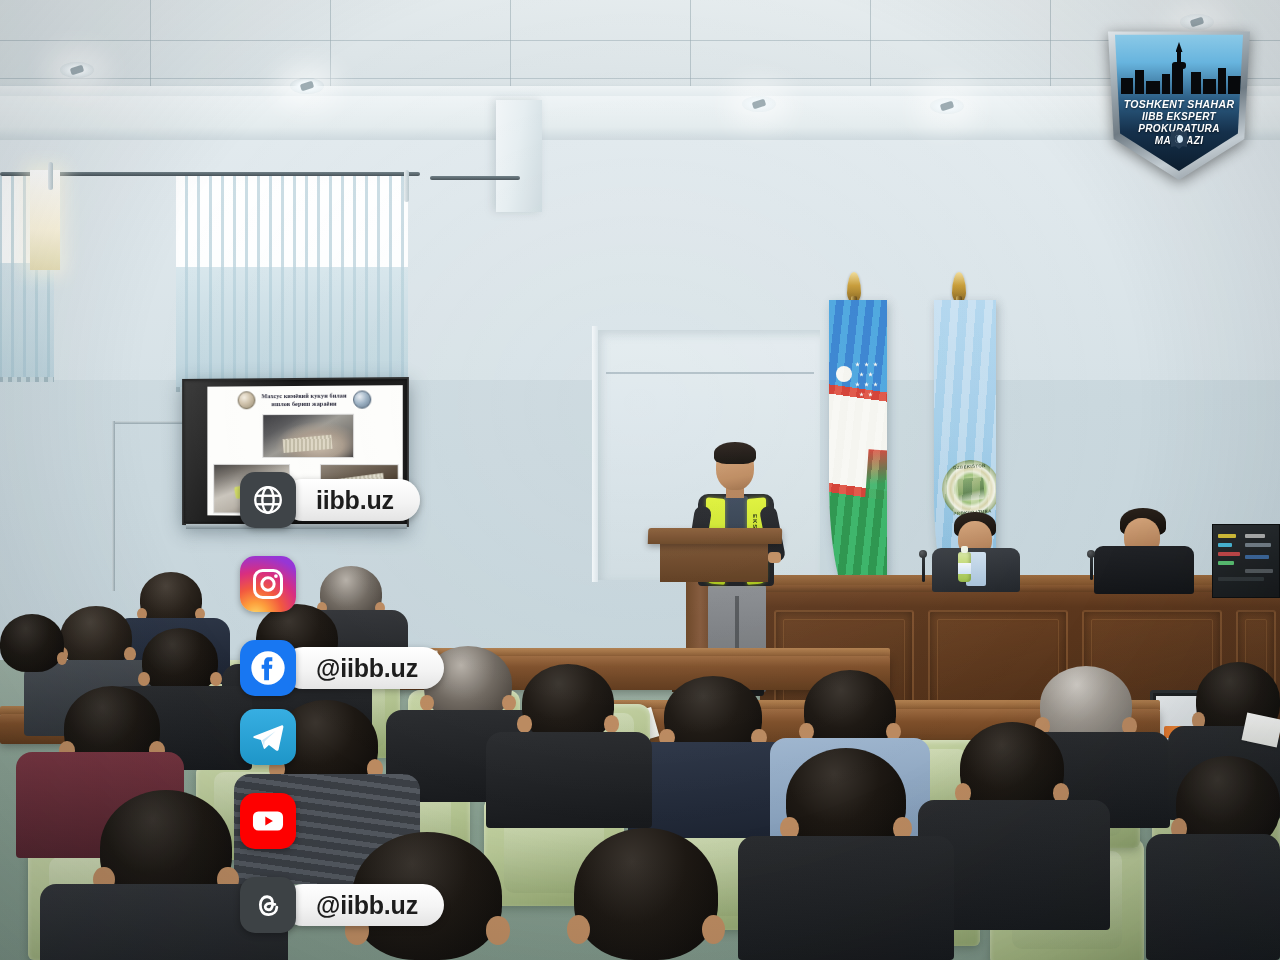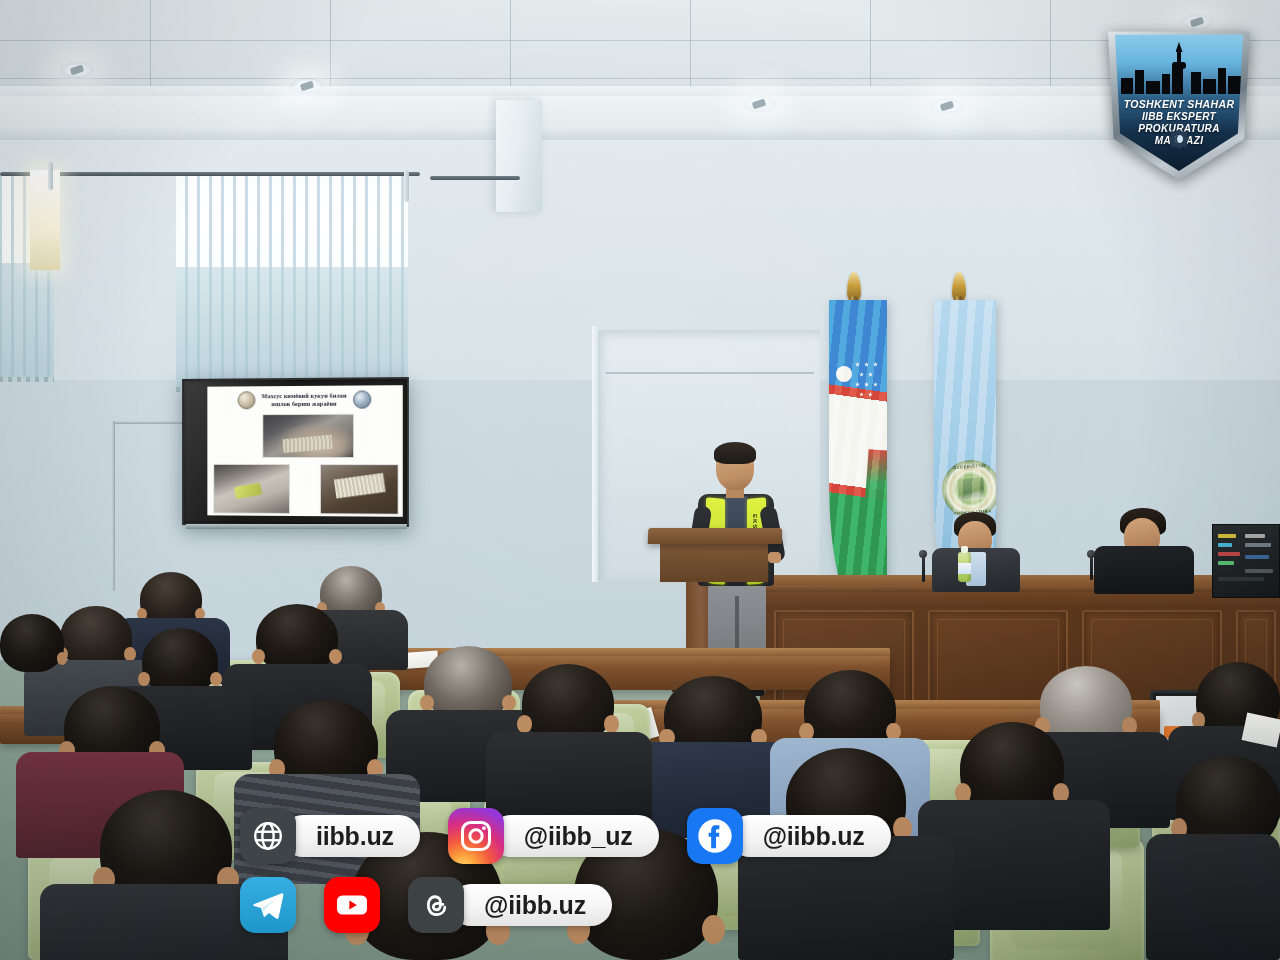--- a/index.html
+++ b/index.html
@@ -611,21 +611,21 @@
   }
   .badge-emblem span {
     display:block; width:8px; height:8px; border-radius:50%;
     background:#cfe3f2; box-shadow:3px 0 0 -1px #253b52 inset;
   }
 
   
   .social {
     position:absolute; left:240px; bottom:14px; width:820px;
   }
-  .srow { display:flex; gap:28px; margin-bottom:13px; }
+  .srow { display:flex; gap:28px; margin-bottom:13px;flex-direction:column; }
   .sitem { display:flex; align-items:center; height:56px; }
   .sicon {
     width:56px; height:56px; border-radius:15px;
     display:flex; align-items:center; justify-content:center;
     flex:0 0 auto; position:relative; z-index:2;
     box-shadow:0 2px 6px rgba(0,0,0,.3);
   }
   .sicon svg { display:block; }
   .spill {
     height:42px; margin-left:-14px; padding:0 26px 0 34px;
@@ -1041,21 +1041,20 @@
       </div>
 
       <div class="sitem">
         <div class="sicon ic-ig">
           <svg width="36" height="36" viewBox="0 0 24 24" fill="none" stroke="#fff" stroke-width="2">
             <rect x="3" y="3" width="18" height="18" rx="5.4"></rect>
             <circle cx="12" cy="12" r="4.1"></circle>
             <circle cx="17.3" cy="6.7" r="1.25" fill="#fff" stroke="none"></circle>
           </svg>
         </div>
-        <div class="spill">@iibb_uz</div>
       </div>
 
       <div class="sitem">
         <div class="sicon ic-fb">
           <svg width="40" height="40" viewBox="0 0 24 24">
             <circle cx="12" cy="12" r="10" fill="#fff"></circle>
             <path d="M14.6 12.4h-2v6.9h-2.9v-6.9H8.2V10h1.5V8.6c0-1.9.8-3.1 3-3.1h1.9v2.4h-1.2c-.8 0-.8.3-.8.9V10h2l-.2 2.4z" fill="#1877f2"></path>
           </svg>
         </div>
         <div class="spill">@iibb.uz</div>

